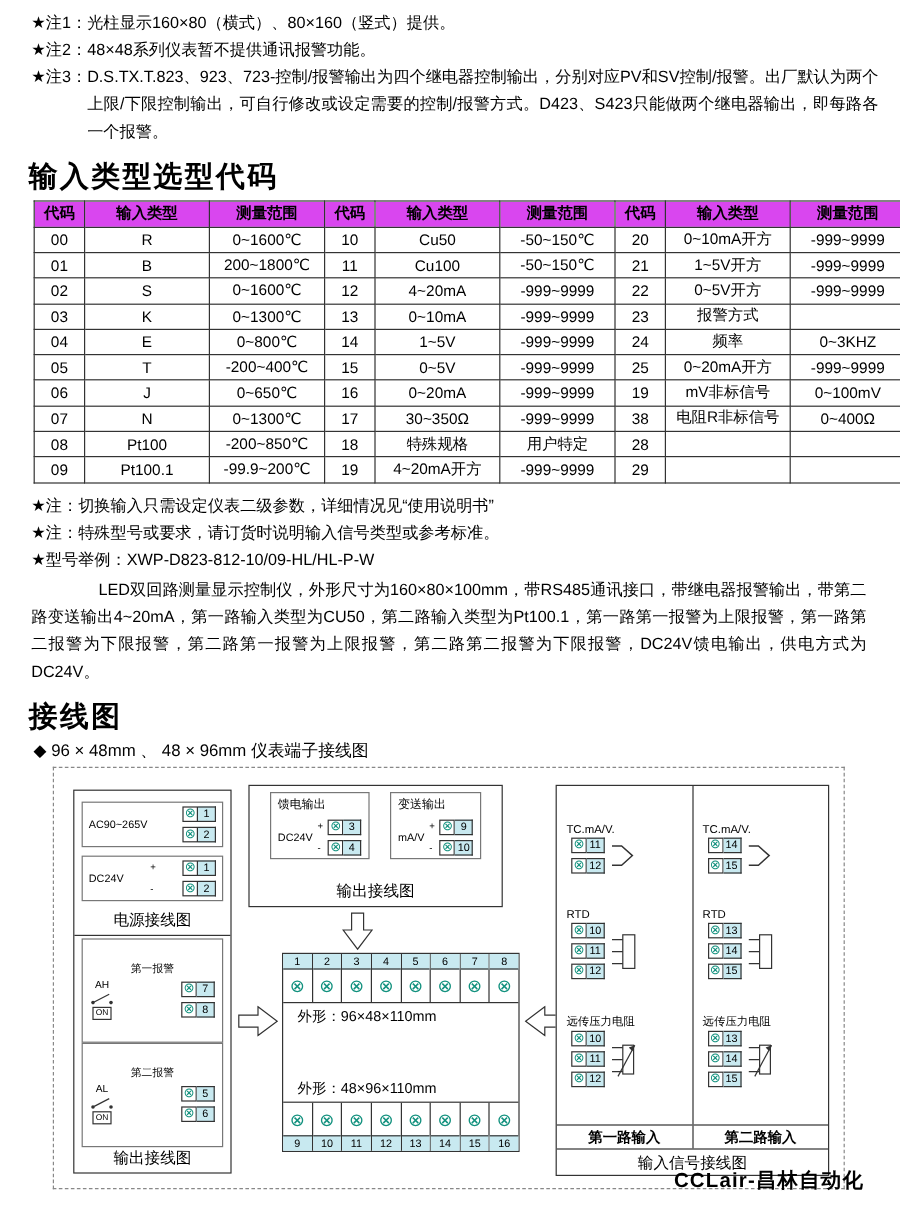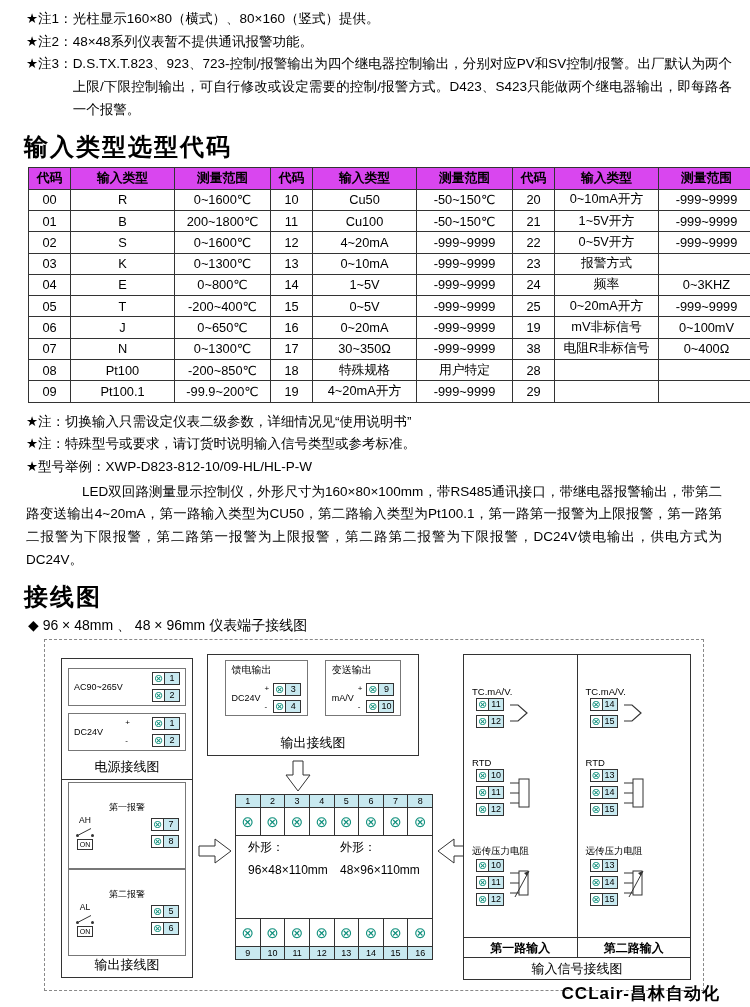--- a/index.html
+++ b/index.html
@@ -47,33 +47,33 @@
 .tblock{display:flex;flex-direction:column}
 .strip{display:flex}
 .strip.top{border-bottom:1px solid #333}
 .strip.bot{border-top:1px solid #333}
 .tc{flex:1;border-right:1px solid #333;display:flex;flex-direction:column}
 .tc:last-child{border-right:none}
 .tc .n{height:13px;font-size:9px;text-align:center;line-height:13px;background:#c8e9f0}
 .strip.top .tc .n{border-bottom:1px solid #333}
 .strip.bot .tc .n{border-top:1px solid #333}
 .tc .s{height:27px;display:flex;align-items:center;justify-content:center;color:#12917e;font-size:15px}
-.sizelbls{flex:1;display:flex;flex-direction:row;justify-content:flex-start;padding-left:12px;font-size:12px;line-height:1.9}
+.sizelbls{flex:1;display:flex;flex-direction:column;justify-content:space-between;padding-left:12px;font-size:12px;line-height:1.9}
 .ibox{display:flex;flex-direction:column}
 .icols{flex:1;display:flex}
 .icol{flex:1;display:flex;flex-direction:column;border-right:1px solid #333}
 .icol:last-child{border-right:none}
 .sensors{flex:1;display:flex;flex-direction:column;justify-content:space-evenly;padding:2px 4px}
 .scap{font-size:9.5px;margin-bottom:1px;padding-left:4px}
 .srow{display:flex;align-items:center;gap:5px;padding-left:8px}
 .sicon{display:inline-flex;align-items:center}
 .icol-cap{border-top:1px solid #333;font-weight:700;font-size:12px;text-align:center;height:20px;line-height:20px}
 .ibot{border-top:1px solid #333;height:22px;line-height:22px}
 .arrow{position:absolute}
-.watermark{position:absolute;right:30px;bottom:2px;font-size:17px;font-weight:700;letter-spacing:1px}
+.watermark{position:absolute;right:30px;bottom:12px;font-size:17px;font-weight:700;letter-spacing:1px}
 </style>
 </head>
 <body>
 
 <div class="notes">
   <div class="note">
     <span class="lbl">★注1：</span>
     <span class="txt">光柱显示160×80（横式）、80×160（竖式）提供。</span>
   </div>
   <div class="note">

